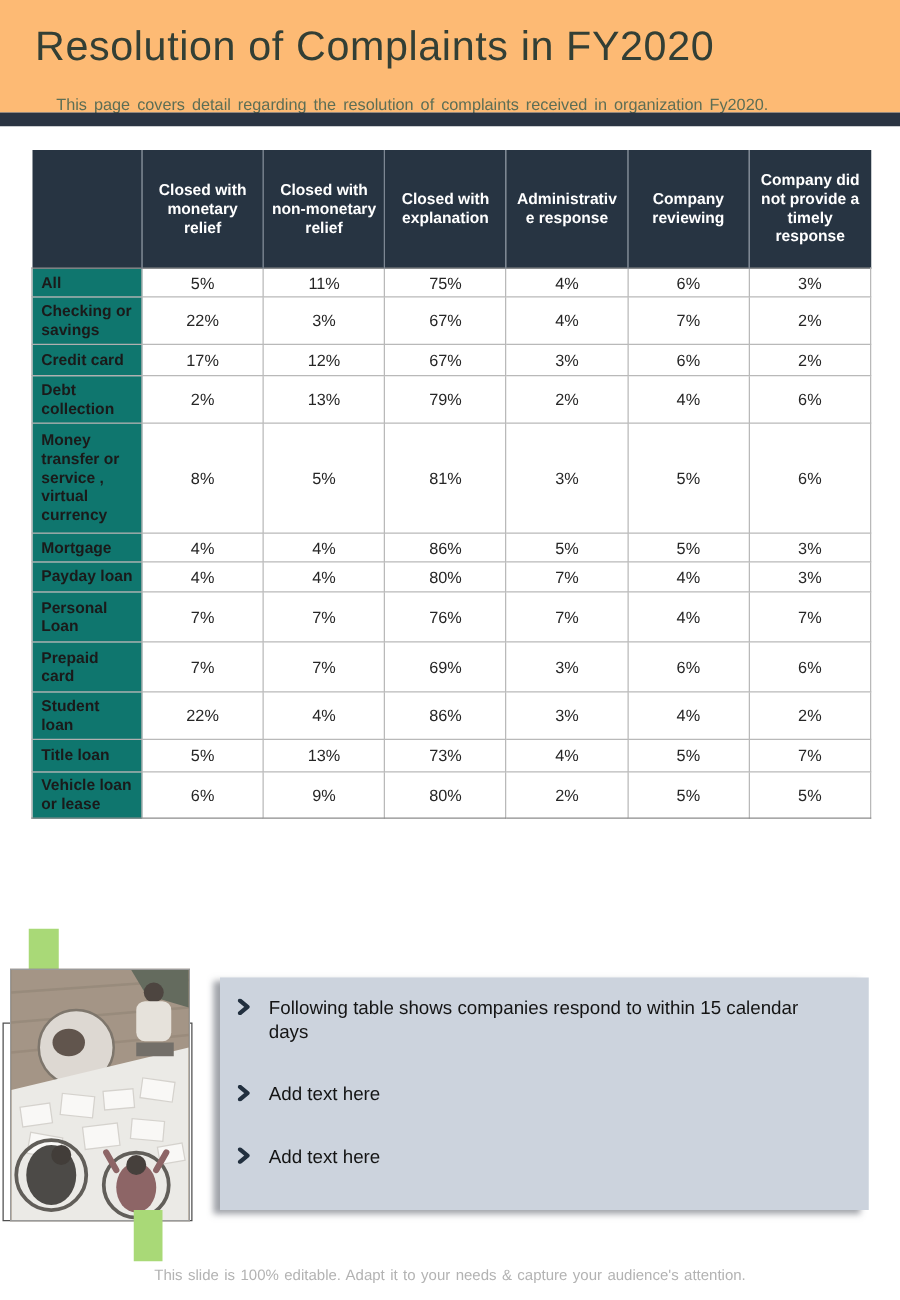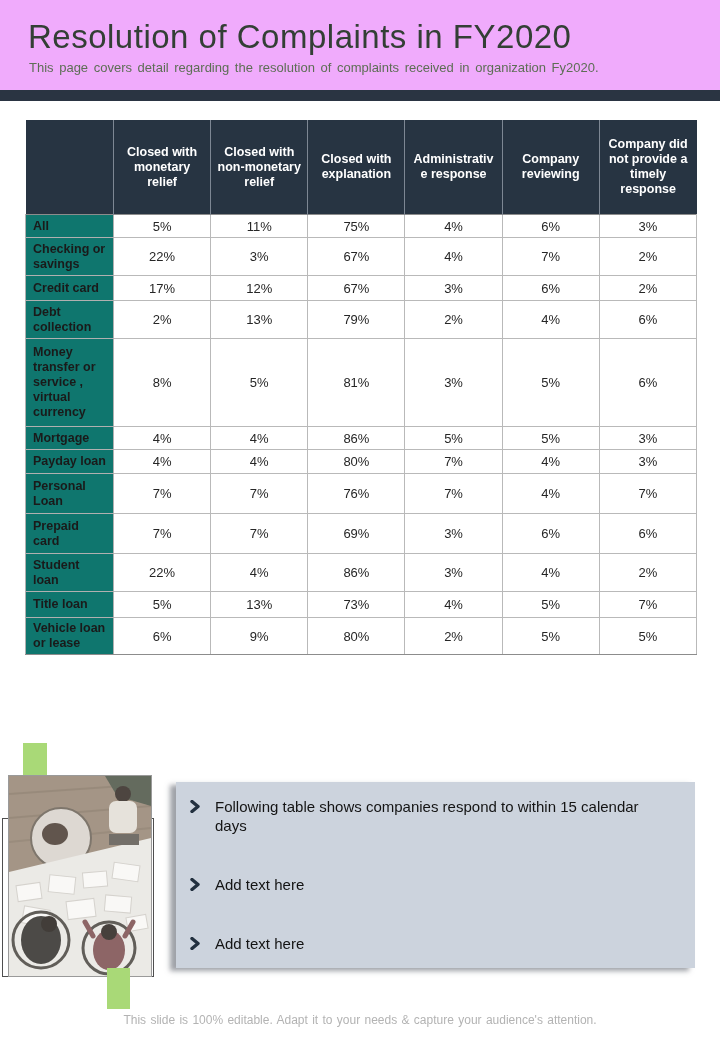--- a/index.html
+++ b/index.html
@@ -3,29 +3,29 @@
 <meta charset="utf-8">
 <style>
   html,body{margin:0;padding:0;}
   body{
     width:720px;height:1040px;position:relative;overflow:hidden;
     background:#ffffff;font-family:"Liberation Sans",sans-serif;
   }
   
   .slide-header{
     position:absolute;left:0;top:0;width:720px;height:90px;
-    background:#f0abfc;
+    background:#fdba74;
   }
   .slide-title{
     margin:0;position:absolute;left:28px;top:18px;
     font-size:33px;font-weight:400;color:#333f35;letter-spacing:.5px;
     font-family:"Liberation Sans",sans-serif;
   }
   .slide-subtitle{
-    margin:0;position:absolute;left:29px;top:60px;
+    margin:16px;position:absolute;left:29px;top:60px;
     font-size:13px;color:#5d6e55;word-spacing:2px;
   }
   .navy-bar{
     position:absolute;left:0;top:90px;width:720px;height:11px;
     background:#2a3442;
   }
   
   .table-wrap{position:absolute;left:25px;top:120px;width:672px;border-radius:11px;}
   table.complaints{
     border-collapse:collapse;table-layout:fixed;width:672px;
@@ -61,21 +61,21 @@
     border:1px solid #4f4f4f;background:transparent;
   }
   .photo{
     position:absolute;left:8px;top:775px;width:142px;height:200px;
     border:1px solid #9a9a9a;overflow:hidden;background:#978674;
   }
   
   .note-box{
     position:absolute;left:176px;top:782px;width:519px;height:186px;
     background:#ccd3dd;box-sizing:border-box;
-    padding:15px 20px 14px 14px;
+    padding:15px 20px 32px 14px;
     box-shadow:-6px 3px 5px rgba(80,86,96,.55);
     display:flex;flex-direction:column;justify-content:space-between;
   }
   .bullet{display:flex;align-items:flex-start;gap:15px;}
   .bullet .chev{flex:0 0 auto;margin-top:2px;}
   .bullet-text{
     font-size:15px;line-height:19px;color:#141414;max-width:450px;
   }
   
   .slide-footer{

